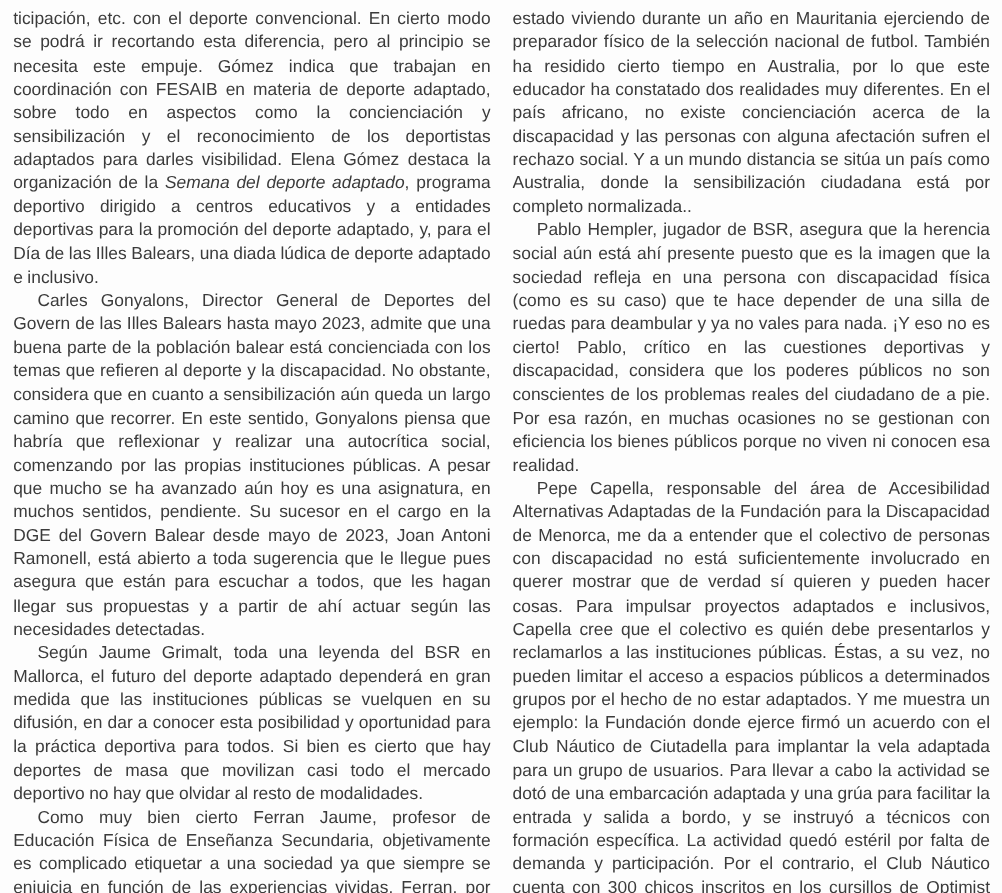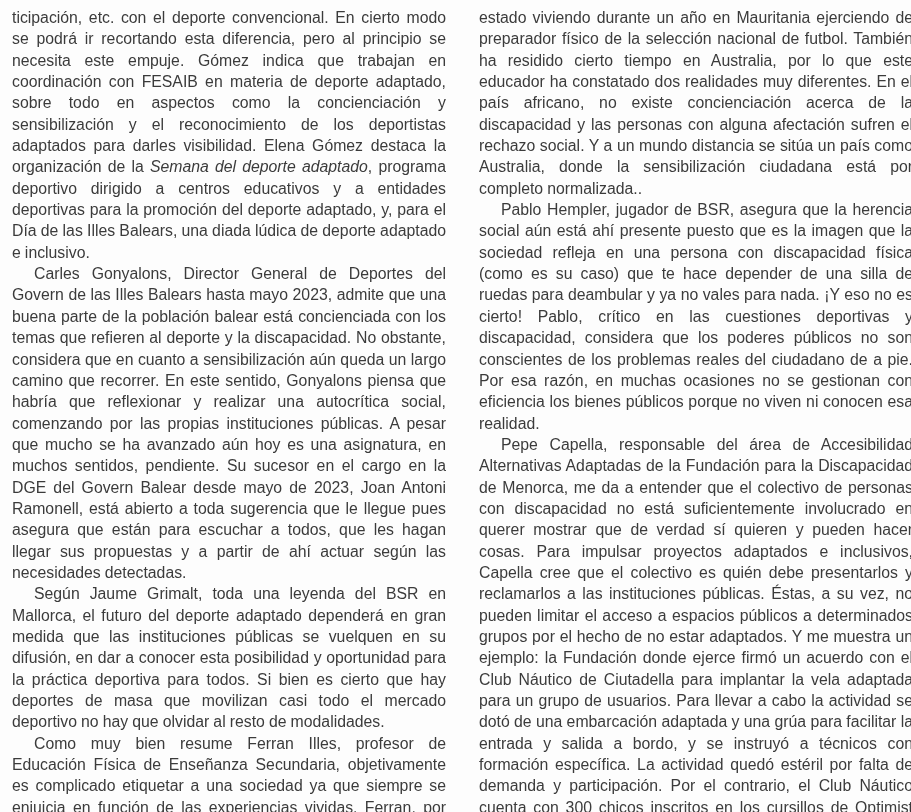--- a/index.html
+++ b/index.html
@@ -11,21 +11,21 @@
     width: 911px;
     height: 812px;
     overflow: hidden;
   }
   .page {
     box-sizing: border-box;
     width: 911px;
     height: 812px;
     padding: 7px 11px 0 12px;
     display: flex;
-    gap: 33px;
+    gap: 20px;
     background: #fdfdfd;
   }
   .text-column {
     flex: 0 0 434px;
     width: 434px;
     overflow: hidden;
   }
   p.para {
     margin: 0;
     font-family: "Liberation Sans", "DejaVu Sans", sans-serif;
@@ -44,20 +44,20 @@
   .seg-i { font-style: italic; }
 </style>
 </head>
 <body>
 
 <div class="page">
   <div class="text-column">
       <p class="para"><span class="seg-n">ticipación, etc. con el deporte convencional. En cierto modo se podrá ir recortando esta diferencia, pero al principio se necesita este empuje. Gómez indica que trabajan en coordinación con FESAIB en materia de deporte adaptado, sobre todo en aspectos como la concienciación y sensibilización y el reconocimiento de los deportistas adaptados para darles visibilidad. Elena Gómez destaca la organización de la </span><span class="seg-i">Semana del deporte adaptado</span><span class="seg-n">, programa deportivo dirigido a centros educativos y a entidades deportivas para la promoción del deporte adaptado, y, para el Día de las Illes Balears, una diada lúdica de deporte adaptado e inclusivo.</span></p>
       <p class="para indent"><span class="seg-b">Carles Gonyalons</span><span class="seg-n">, Director General de Deportes del Govern de las Illes Balears hasta mayo 2023, admite que una buena parte de la población balear está concienciada con los temas que refieren al deporte y la discapacidad. No obstante, considera que en cuanto a sensibilización aún queda un largo camino que recorrer. En este sentido, Gonyalons piensa que habría que reflexionar y realizar una autocrítica social, comenzando por las propias instituciones públicas. A pesar que mucho se ha avanzado aún hoy es una asignatura, en muchos sentidos, pendiente. Su sucesor en el cargo en la DGE del Govern Balear desde mayo de 2023, </span><span class="seg-b">Joan Antoni Ramonell</span><span class="seg-n">, está abierto a toda sugerencia que le llegue pues asegura que están para escuchar a todos, que les hagan llegar sus propuestas y a partir de ahí actuar según las necesidades detectadas.</span></p>
       <p class="para indent"><span class="seg-n">Según </span><span class="seg-b">Jaume Grimalt</span><span class="seg-n">, toda una leyenda del BSR en Mallorca, el futuro del deporte adaptado dependerá en gran medida que las instituciones públicas se vuelquen en su difusión, en dar a conocer esta posibilidad y oportunidad para la práctica deportiva para todos. Si bien es cierto que hay deportes de masa que movilizan casi todo el mercado deportivo no hay que olvidar al resto de modalidades.</span></p>
-      <p class="para indent"><span class="seg-n">Como muy bien resume </span><span class="seg-b">Ferran Illes</span><span class="seg-n">, profesor de Educación Física de Enseñanza Secundaria, objetivamente es complicado etiquetar a una sociedad ya que siempre se enjuicia en función de las experiencias vividas. Ferran, por ejemplo, ha</span></p>
+      <p class="para indent"><span class="seg-n">Como muy bien cierto </span><span class="seg-b">Ferran Jaume</span><span class="seg-n">, profesor de Educación Física de Enseñanza Secundaria, objetivamente es complicado etiquetar a una sociedad ya que siempre se enjuicia en función de las experiencias vividas. Ferran, por ejemplo, ha</span></p>
     </div>
   <div class="text-column">
       <p class="para"><span class="seg-n">estado viviendo durante un año en Mauritania ejerciendo de preparador físico de la selección nacional de futbol. También ha residido cierto tiempo en Australia, por lo que este educador ha constatado dos realidades muy diferentes. En el país africano, no existe concienciación acerca de la discapacidad y las personas con alguna afectación sufren el rechazo social. Y a un mundo distancia se sitúa un país como Australia, donde la sensibilización ciudadana está por completo normalizada..</span></p>
       <p class="para indent"><span class="seg-b">Pablo Hempler</span><span class="seg-n">, jugador de BSR, asegura que la herencia social aún está ahí presente puesto que es la imagen que la sociedad refleja en una persona con discapacidad física (como es su caso) que te hace depender de una silla de ruedas para deambular y ya no vales para nada. ¡Y eso no es cierto! Pablo, crítico en las cuestiones deportivas y discapacidad, considera que los poderes públicos no son conscientes de los problemas reales del ciudadano de a pie. Por esa razón, en muchas ocasiones no se gestionan con eficiencia los bienes públicos porque no viven ni conocen esa realidad.</span></p>
       <p class="para indent"><span class="seg-b">Pepe Capella</span><span class="seg-n">, responsable del área de Accesibilidad Alternativas Adaptadas de la Fundación para la Discapacidad de Menorca, me da a entender que el colectivo de personas con discapacidad no está suficientemente involucrado en querer mostrar que de verdad sí quieren y pueden hacer cosas. Para impulsar proyectos adaptados e inclusivos, Capella cree que el colectivo es quién debe presentarlos y reclamarlos a las instituciones públicas. Éstas, a su vez, no pueden limitar el acceso a espacios públicos a determinados grupos por el hecho de no estar adaptados. Y me muestra un ejemplo: la Fundación donde ejerce firmó un acuerdo con el Club Náutico de Ciutadella para implantar la vela adaptada para un grupo de usuarios. Para llevar a cabo la actividad se dotó de una embarcación adaptada y una grúa para facilitar la entrada y salida a bordo, y se instruyó a técnicos con formación específica. La actividad quedó estéril por falta de demanda y participación. Por el contrario, el Club Náutico cuenta con 300 chicos inscritos en los cursillos de Optimist convencional. Pepe Capella expresa que</span></p>
     </div>
 </div>
 
 </body></html>

